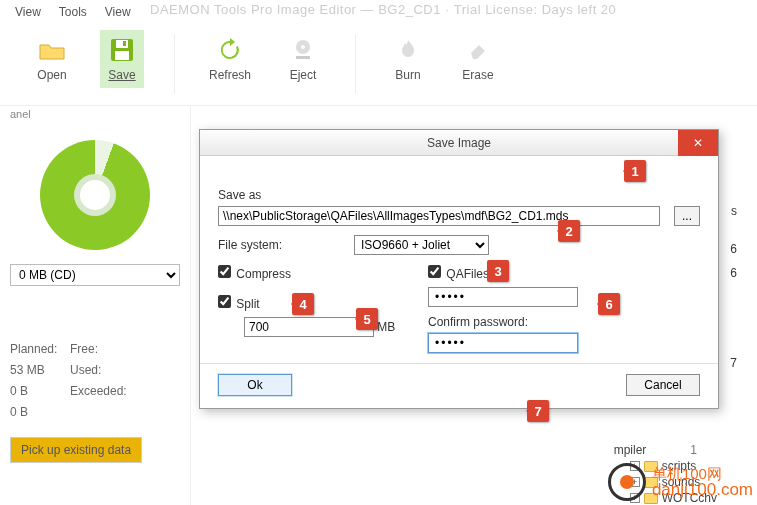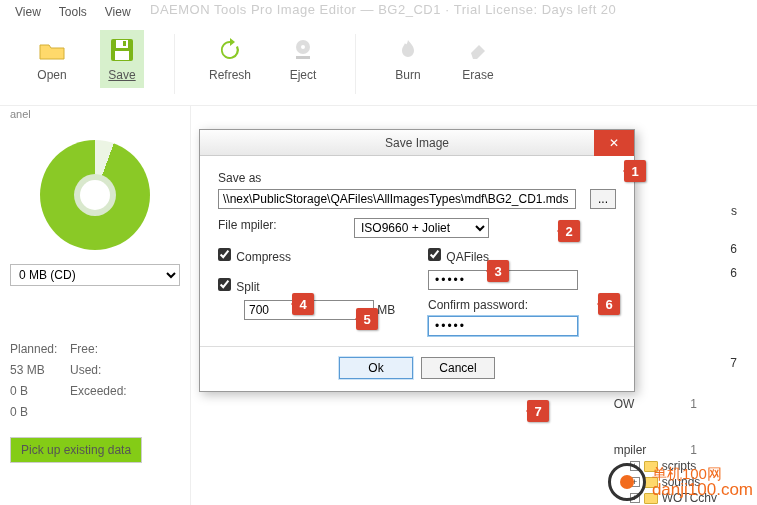--- a/index.html
+++ b/index.html
@@ -12,49 +12,49 @@
 .ticon { width: 28px; height: 28px; display: flex; align-items: center; justify-content: center; }
 .tsep { width: 1px; height: 60px; background: #eee; margin: 4px 4px 0; }
 .body { display: flex; height: 399px; }
 .leftpane { width: 190px; padding: 8px 10px; }
 .disc-wrap { display:flex; justify-content:center; padding: 20px 0 14px; }
 .disc { width: 110px; height: 110px; border-radius: 50%; background: conic-gradient(#ecf5e4 0 20deg, #8ac926 20deg 360deg); position: relative; }
 .disc::after { content:""; position:absolute; width:30px; height:30px; background:#fff; border-radius:50%; top:40px; left:40px; box-shadow: 0 0 0 6px #d9e8cd; }
 .drive-select { width: 170px; border:1px solid #bbb; padding: 2px 4px; font-size: 12px; background:#fff; }
 .lpcut { color:#888; font-size:11px; margin-top:-6px; }
 .stats { margin-top: 56px; display:grid; grid-template-columns: 60px auto; row-gap: 7px; color:#666; }
-.pickbtn { margin-top: 18px; border:1px solid #ccc; background:#84cc16; padding:5px 10px; color:#555; }
+.pickbtn { margin-top: 18px; border:1px solid #ccc; background:#eab308; padding:5px 10px; color:#555; }
 .rightpane { flex:1; border-left:1px solid #eee; position:relative; }
 .tree { position:absolute; right:40px; top:290px; color:#444; }
 .tree-row { display:flex; align-items:center; gap:4px; padding:1px 0; }
 .tree-row.sub { padding-left:16px; }
 .plusbox { width:10px; height:10px; border:1px solid #888; font-size:9px; line-height:8px; text-align:center; color:#444; }
 .folder-ico { width:14px; height:11px; background:#ffd96b; border:1px solid #d4af37; border-radius:1px; }
 .col-num { position:absolute; right:20px; color:#777; }
 
-.dialog { position:absolute; left:199px; top:129px; width:436px; background:#fff; border:1px solid #999; box-shadow: 3px 3px 10px rgba(0,0,0,.25); }
+.dialog { position:absolute; left:199px; top:129px; width:520px; background:#fff; border:1px solid #999; box-shadow: 3px 3px 10px rgba(0,0,0,.25); }
 .dlg-title { height:26px; background:linear-gradient(#fdfdfd,#e9e9e9); display:flex; align-items:center; justify-content:center; position:relative; color:#444; font-size:13px; border-bottom:1px solid #ccc; }
 .dlg-close { position:absolute; right:0; top:0; width:40px; height:26px; background:#d9432f; color:#fff; display:flex; align-items:center; justify-content:center; font-size:13px; }
-.dlg-body { padding: 15px 18px 12px; color:#333; }
-.row { display:flex; gap:10px; margin-bottom:9px; }
+.dlg-body { padding: 32px 18px 12px; color:#333; }
+.row { display:flex; align-items:center; gap:10px; margin-bottom:9px; }
 .lbl { width:90px; color:#333; }
 .path-input { flex:1; border:1px solid #888; padding:2px 4px; height:20px; font-size:12px; }
 .browse { width:26px; height:20px; border:1px solid #888; background:#f3f3f3; text-align:center; line-height:16px; margin-left:4px; }
 .radio-row { display:flex; align-items:center; gap:6px; }
 .radio-row label { margin-right:18px; }
 .fs-select { width:135px; border:1px solid #888; height:20px; padding:0 2px; background:#fff; }
 .chk { accent-color:#333; margin-right:2px; }
 .cols { display:flex; gap:30px; }
 .colL { width:180px; }
 .colR { flex:1; }
 .split-in { width:130px; border:1px solid #888; height:20px; padding:2px 4px; margin-left:26px; }
 .pwd { width:150px; border:1px solid #888; height:20px; padding:2px 6px; letter-spacing:2px; }
 .pwd.focus { border:1px solid #5a9bd5; outline:1px solid #9ecaed; }
 .dlg-sep { height:1px; background:#ddd; margin:10px -18px; }
-.btnrow { display:flex; justify-content:center; gap:8px; }
+.btnrow { display:flex; justify-content:space-between; gap:8px; }
 .dbtn { width:74px; height:22px; border:1px solid #888; background:#f3f3f3; }
 .dbtn.ok { background:#e7f1fb; border:1px solid #5a9bd5; outline:1px solid #cde4f7; }
 
 .marker { position:absolute; width:22px; height:22px; background:#d9432f; color:#fff; font-weight:bold; font-size:13px; display:flex; align-items:center; justify-content:center; border-radius:2px; box-shadow: 1px 1px 2px rgba(0,0,0,.3); }
 .marker::before { content:""; position:absolute; left:-5px; top:7px; border:4px solid transparent; border-right-color:#d9432f; }
 
 .wm { position:absolute; right:4px; bottom:4px; display:flex; align-items:center; gap:6px; }
 .wm-eye { width:38px; height:38px; border:3px solid #333; border-radius:50%; display:flex; align-items:center; justify-content:center; }
 .wm-eye::after { content:""; width:14px; height:14px; background:#f26b1d; border-radius:50%; }
 .wm-txt { display:flex; flex-direction:column; line-height:1; }
@@ -191,21 +191,21 @@
         <span>✕</span>
       </div>
   </div>
   <div class="dlg-body">
     <div style="margin-bottom:4px">Save as</div>
     <div class="row">
       <input class="path-input" value="\\nex\PublicStorage\QAFiles\AllImagesTypes\mdf\BG2_CD1.mds" style="">
       <button class="browse">...</button>
     </div>
     <div class="row">
-      <span class="lbl">File mpiler:</span>
+      <span class="lbl">File system:</span>
       <span style="width:26px"></span>
       <select class="fs-select"><option>ISO9660 + Joliet</option></select>
     </div>
     <div class="cols" style="margin-top:10px">
       <div class="colL">
         <label><input type="checkbox" class="chk" checked="" style=""> <span>Compress</span></label><br><br>
         <label><input type="checkbox" class="chk" checked="" style=""> <span>Split</span></label><br>
         <div style="margin-top:6px">
           <input class="split-in" value="700" style="">
           <span>MB</span>

